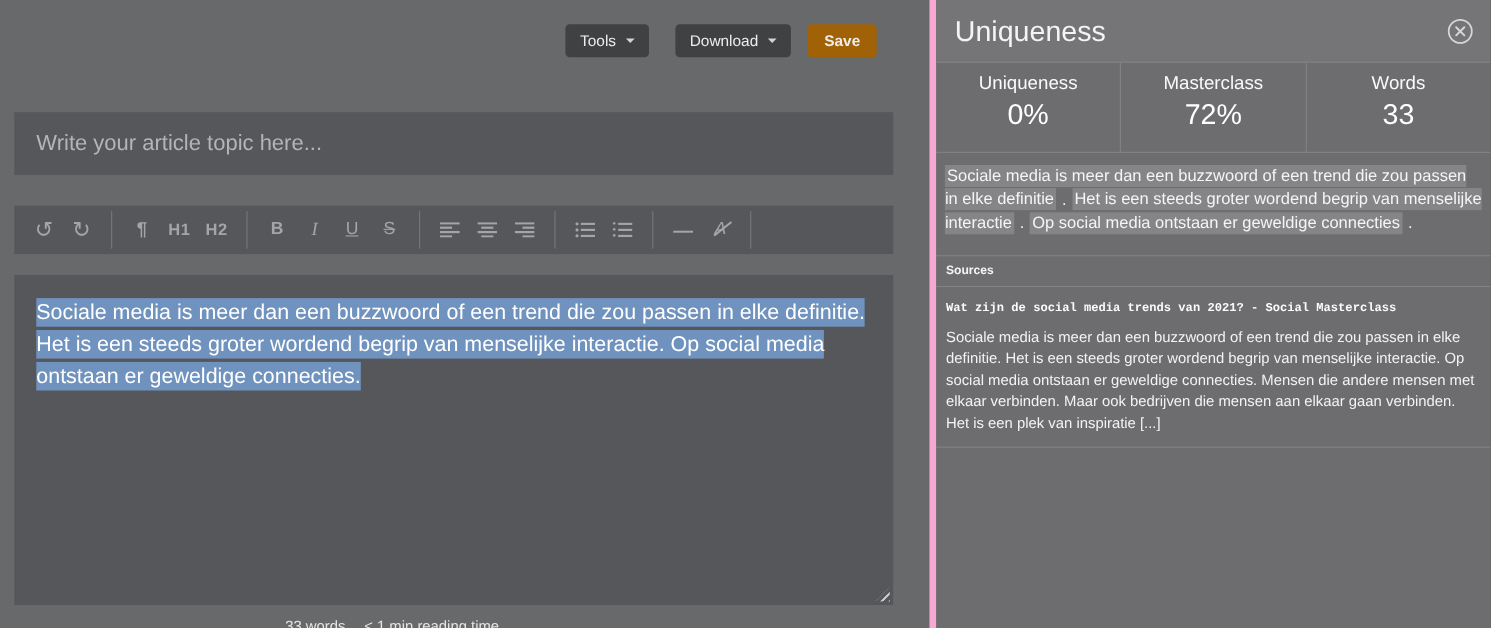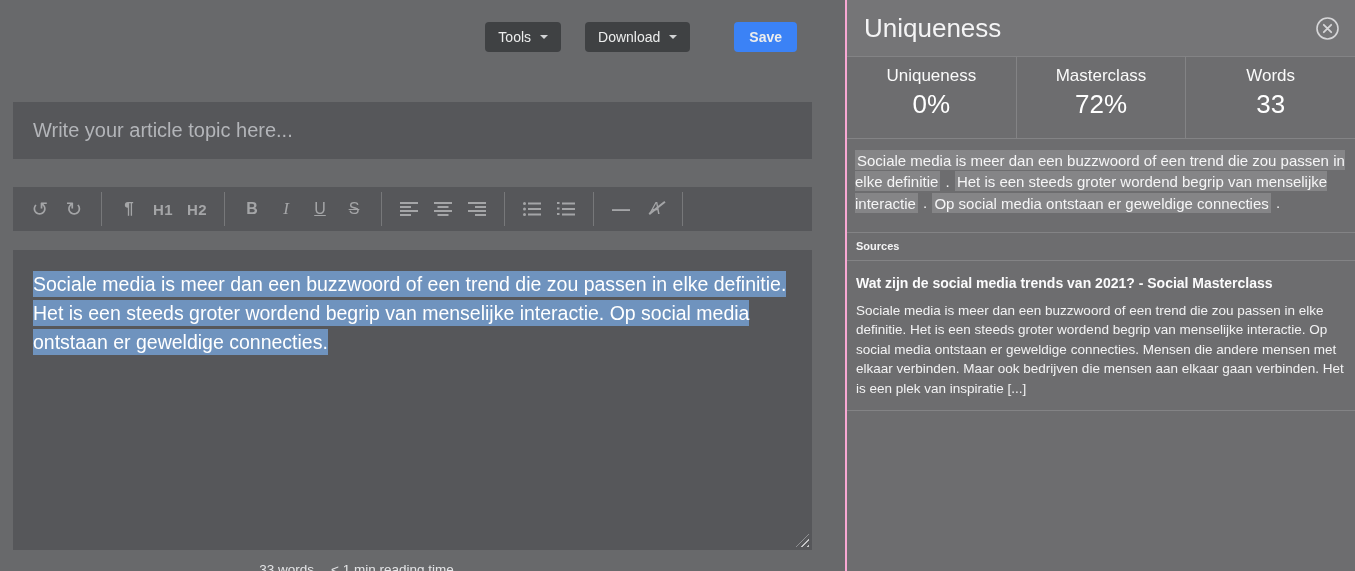--- a/index.html
+++ b/index.html
@@ -18,21 +18,21 @@
     display:flex; justify-content:flex-end; align-items:center;
     padding-top:22px; padding-right:15px;
   }
   .btn {
     height:30px; display:inline-flex; align-items:center; gap:9px;
     background:#3f4143; color:#eceded; border:none; border-radius:4px;
     font-size:14px; font-family:inherit; padding:0 13px; cursor:pointer;
   }
   .btn-tools { margin-right:24px; }
   .btn-download { margin-right:15px; }
-  .btn-save { background:#3b82f6; padding:8px 15px; font-weight:600;margin-left:29px; }
+  .btn-save { background:#a16207; padding:8px 15px; font-weight:600; }
   .caret {
     width:0; height:0; display:inline-block;
     border-left:4px solid transparent; border-right:4px solid transparent;
     border-top:4px solid #d2d3d5;
   }
 
   .topic-input {
     margin-top:50px; width:799px; height:57px;
     background:#56575a; border:none; outline:none;
     padding:0 20px; font-size:20px; font-family:inherit; color:#e9eaec;
@@ -79,21 +79,21 @@
   }
 
   .editor-status {
     margin-top:12px; display:flex; justify-content:center; gap:17px;
     font-size:13.5px; color:#e4e5e7; transform:translateX(-56px);
   }
 
   
   .panel {
     width:510px; height:571px; flex:0 0 510px;
-    background:#6d6d6f; color:#f2f2f3; border-left:2px solid #f9a8d4;
+    background:#6d6d6f; color:#f2f2f3; border-left:6px solid #f9a8d4;
   }
   .panel-header {
     height:57px; background:#757577; border-bottom:1px solid #838385;
     display:flex; align-items:center; justify-content:space-between;
     padding:0 15px 0 17px;
   }
   .panel-title { font-size:26px; font-weight:400; color:#f4f4f5; }
   .close-btn { background:none; border:none; cursor:pointer; display:flex; padding:0; }
 
   .stats-row { display:flex; height:82px; border-bottom:1px solid #838385; }
@@ -104,21 +104,21 @@
 
   .analysis { padding:10px 8px 8px 8px; font-size:15px; line-height:21.5px; color:#f5f5f6; }
   .analysis mark { background:#858587; color:inherit; padding:1.5px 2px; }
   .analysis .sep { padding:0 1px; }
 
   .sources-bar {
     margin-top:10px; border-top:1px solid #838385; border-bottom:1px solid #838385;
     padding:7px 9px 8px 9px; font-size:11px; font-weight:600; color:#f4f4f5;
   }
   .source-item { padding:0 10px 0 9px; border-bottom:1px solid #838385; }
-  .source-title { margin-top:14px; font-size:14px; font-weight:600; color:#fbfbfc; cursor:pointer; }
+  .source-title { margin-top:14px; font-size:11px; font-weight:600; color:#fbfbfc; cursor:pointer;font-family:Liberation Mono, monospace; }
   .source-excerpt { margin-top:10px; font-size:13.5px; line-height:19.5px; color:#f3f3f4; padding-bottom:12px; }
 </style>
 </head>
 <body>
 
 <div class="main">
   <div class="main-inner">
 
     <div class="top-actions">
       <button class="btn btn-tools">

